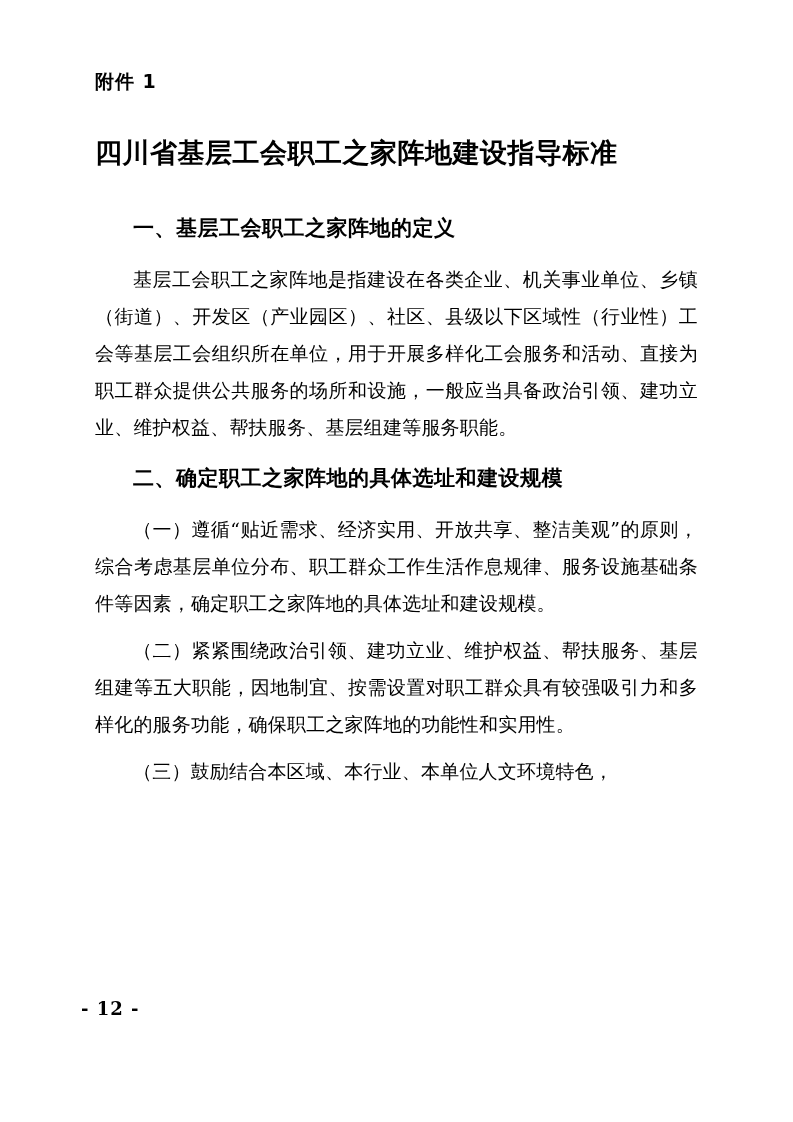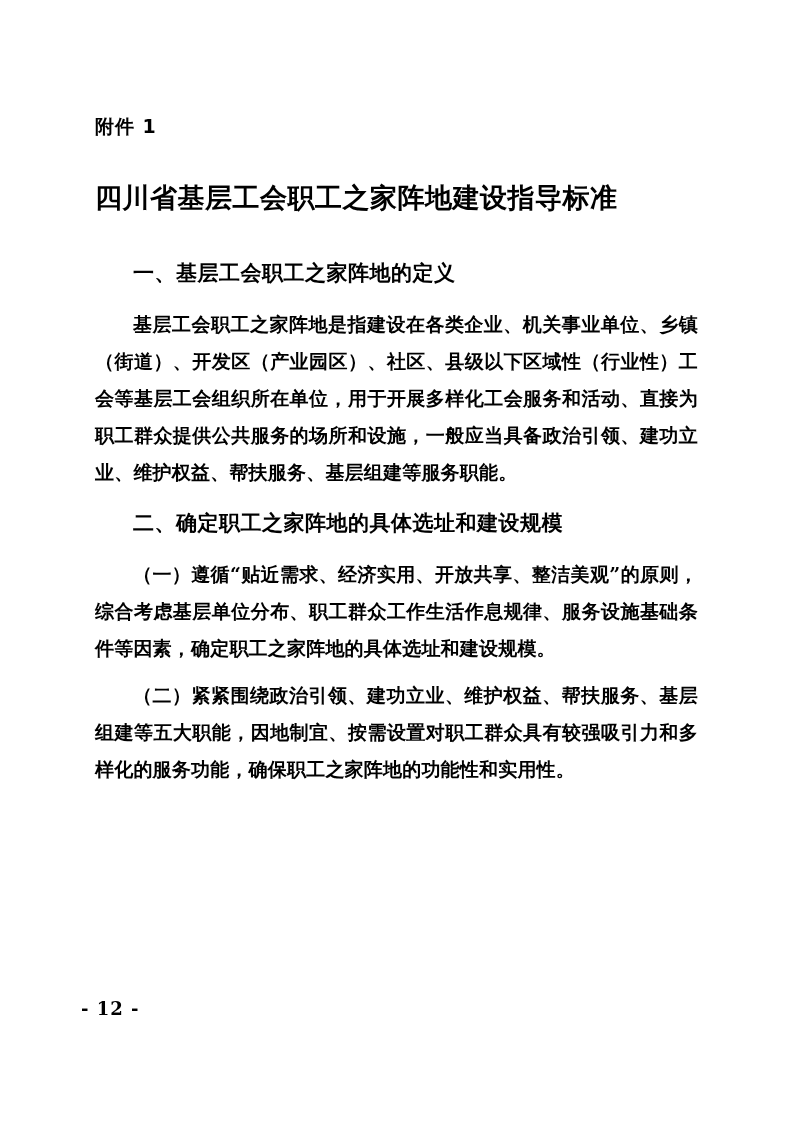--- a/index.html
+++ b/index.html
@@ -15,21 +15,21 @@
     color: #000000;
     overflow: hidden;
   }
   .page {
     position: absolute;
     left: 0;
     top: 0;
     width: 793px;
     height: 1122px;
     box-sizing: border-box;
-    padding: 115px 95px 0 95px;
+    padding: 70px 95px 0 95px;
   }
   .attachment-label {
     font-family: "DejaVu Sans", "Liberation Sans", sans-serif;
     font-size: 19px;
     font-weight: 700;
     letter-spacing: 1px;
     margin: 0 0 42px 0;
     line-height: 1.2;
   }
   .doc-title {
@@ -52,21 +52,20 @@
     line-height: 1.95;
   }
   .body-para {
     font-size: 19px;
     line-height: 1.95;
     text-align: justify;
     text-justify: inter-ideograph;
     text-indent: 38px;
     margin: 10px 0 2px 0;
     letter-spacing: 0.2px;
-    font-weight: bold;
   }
   .spacer-sm {
     height: 10px;
   }
   .page-number {
     position: absolute;
     left: 81px;
     bottom: 103px;
     font-size: 18px;
     font-family: "DejaVu Serif", "Liberation Serif", serif;
@@ -88,16 +87,17 @@
   <p class="body-para">基层工会职工之家阵地是指建设在各类企业、机关事业单位、乡镇（街道）、开发区（产业园区）、社区、县级以下区域性（行业性）工会等基层工会组织所在单位，用于开展多样化工会服务和活动、直接为职工群众提供公共服务的场所和设施，一般应当具备政治引领、建功立业、维护权益、帮扶服务、基层组建等服务职能。</p>
 
   <div class="spacer-sm"></div>
 
   <h2 class="section-heading">二、确定职工之家阵地的具体选址和建设规模</h2>
 
   <p class="body-para">（一）遵循“贴近需求、经济实用、开放共享、整洁美观”的原则，综合考虑基层单位分布、职工群众工作生活作息规律、服务设施基础条件等因素，确定职工之家阵地的具体选址和建设规模。</p>
 
   <p class="body-para">（二）紧紧围绕政治引领、建功立业、维护权益、帮扶服务、基层组建等五大职能，因地制宜、按需设置对职工群众具有较强吸引力和多样化的服务功能，确保职工之家阵地的功能性和实用性。</p>
 
+  <p class="body-para">（三）鼓励结合本区域、本行业、本单位人文环境特色，</p>
 
   <div class="page-number">- 12 -</div>
 
 </div>
 
 </body></html>

